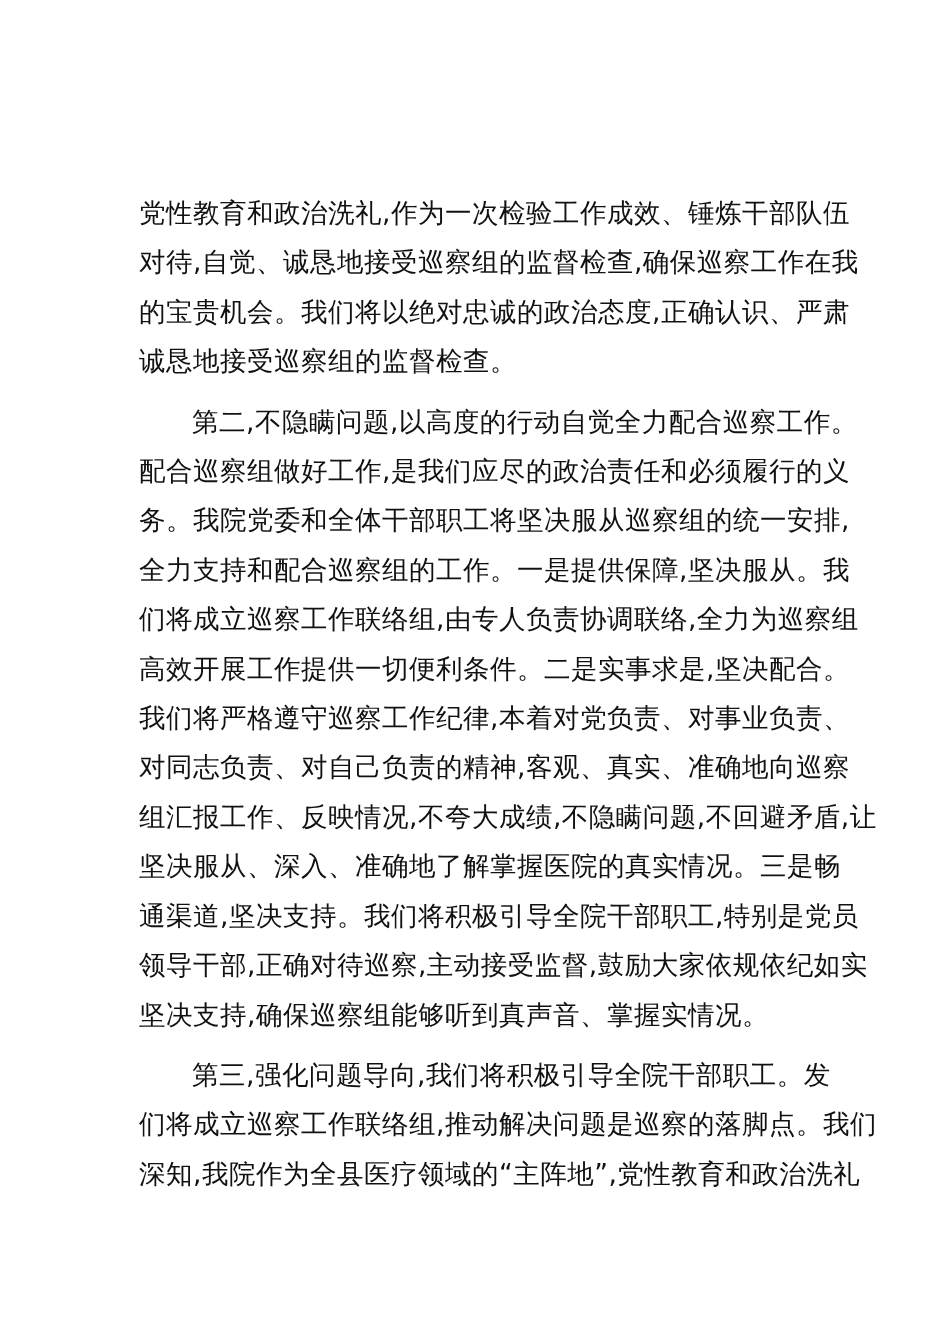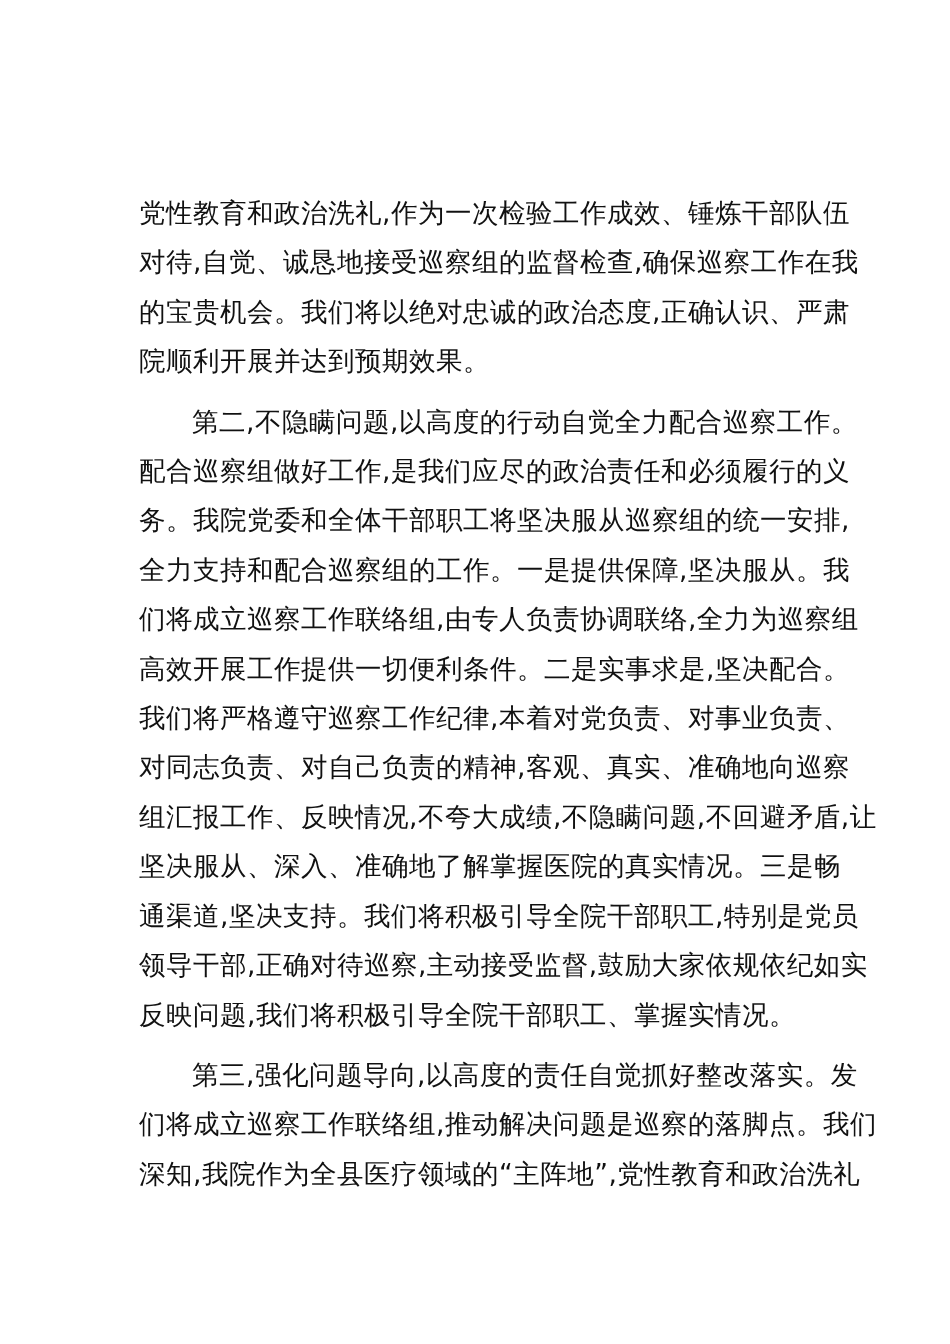--- a/index.html
+++ b/index.html
@@ -21,39 +21,39 @@
   .line { display: block; white-space: nowrap; }
 </style>
 </head>
 <body>
 
 <div class="page">
   <p class="para">
     <span class="line">党性教育和政治洗礼,作为一次检验工作成效、锤炼干部队伍</span>
     <span class="line">对待,自觉、诚恳地接受巡察组的监督检查,确保巡察工作在我</span>
     <span class="line">的宝贵机会。我们将以绝对忠诚的政治态度,正确认识、严肃</span>
-    <span class="line">院顺利开展并达到预期效果。</span>
+    <span class="line">诚恳地接受巡察组的监督检查。</span>
   </p>
   <p class="para indent">
     <span class="line first" style="padding-left:53px">第二,不隐瞒问题,以高度的行动自觉全力配合巡察工作。</span>
     <span class="line">配合巡察组做好工作,是我们应尽的政治责任和必须履行的义</span>
     <span class="line">务。我院党委和全体干部职工将坚决服从巡察组的统一安排,</span>
     <span class="line">全力支持和配合巡察组的工作。一是提供保障,坚决服从。我</span>
     <span class="line">们将成立巡察工作联络组,由专人负责协调联络,全力为巡察组</span>
     <span class="line">高效开展工作提供一切便利条件。二是实事求是,坚决配合。</span>
     <span class="line">我们将严格遵守巡察工作纪律,本着对党负责、对事业负责、</span>
     <span class="line">对同志负责、对自己负责的精神,客观、真实、准确地向巡察</span>
     <span class="line">组汇报工作、反映情况,不夸大成绩,不隐瞒问题,不回避矛盾,让</span>
     <span class="line">坚决服从、深入、准确地了解掌握医院的真实情况。三是畅</span>
     <span class="line">通渠道,坚决支持。我们将积极引导全院干部职工,特别是党员</span>
     <span class="line">领导干部,正确对待巡察,主动接受监督,鼓励大家依规依纪如实</span>
-    <span class="line">反映问题,我们将积极引导全院干部职工、掌握实情况。</span>
+    <span class="line">坚决支持,确保巡察组能够听到真声音、掌握实情况。</span>
   </p>
   <p class="para indent">
-    <span class="line first" style="padding-left:53px">第三,强化问题导向,以高度的责任自觉抓好整改落实。发</span>
+    <span class="line first" style="padding-left:53px">第三,强化问题导向,我们将积极引导全院干部职工。发</span>
     <span class="line">们将成立巡察工作联络组,推动解决问题是巡察的落脚点。我们</span>
     <span class="line">深知,我院作为全县医疗领域的“主阵地”,党性教育和政治洗礼</span>
   </p>
 </div>
 
 <style>
   
   .para.indent { text-indent: 0; }
 </style>
 

